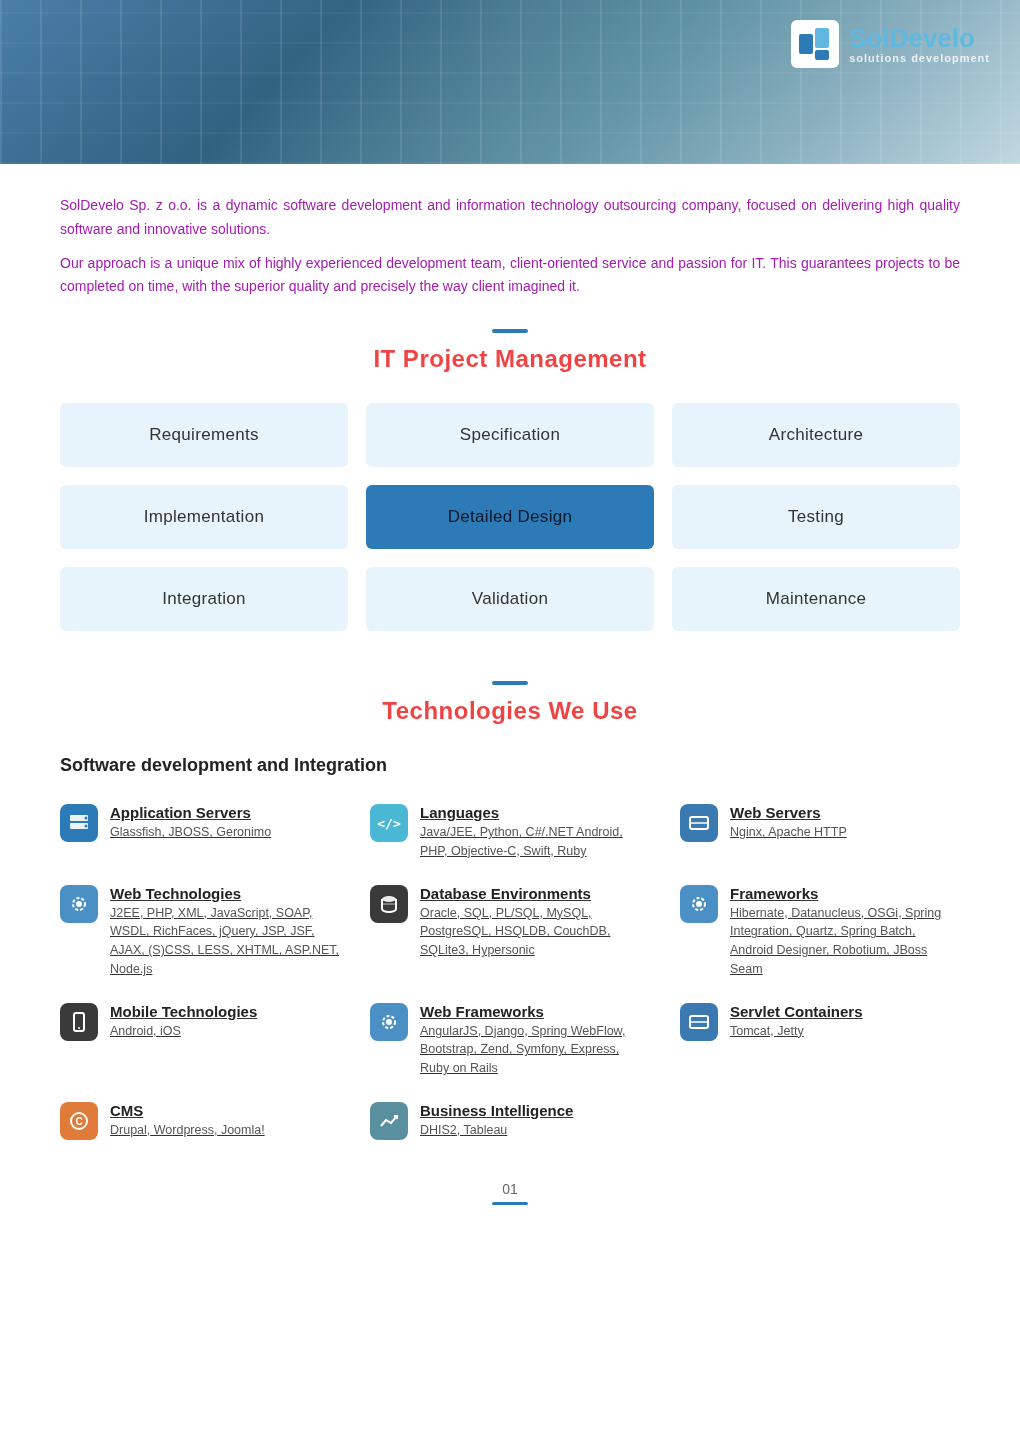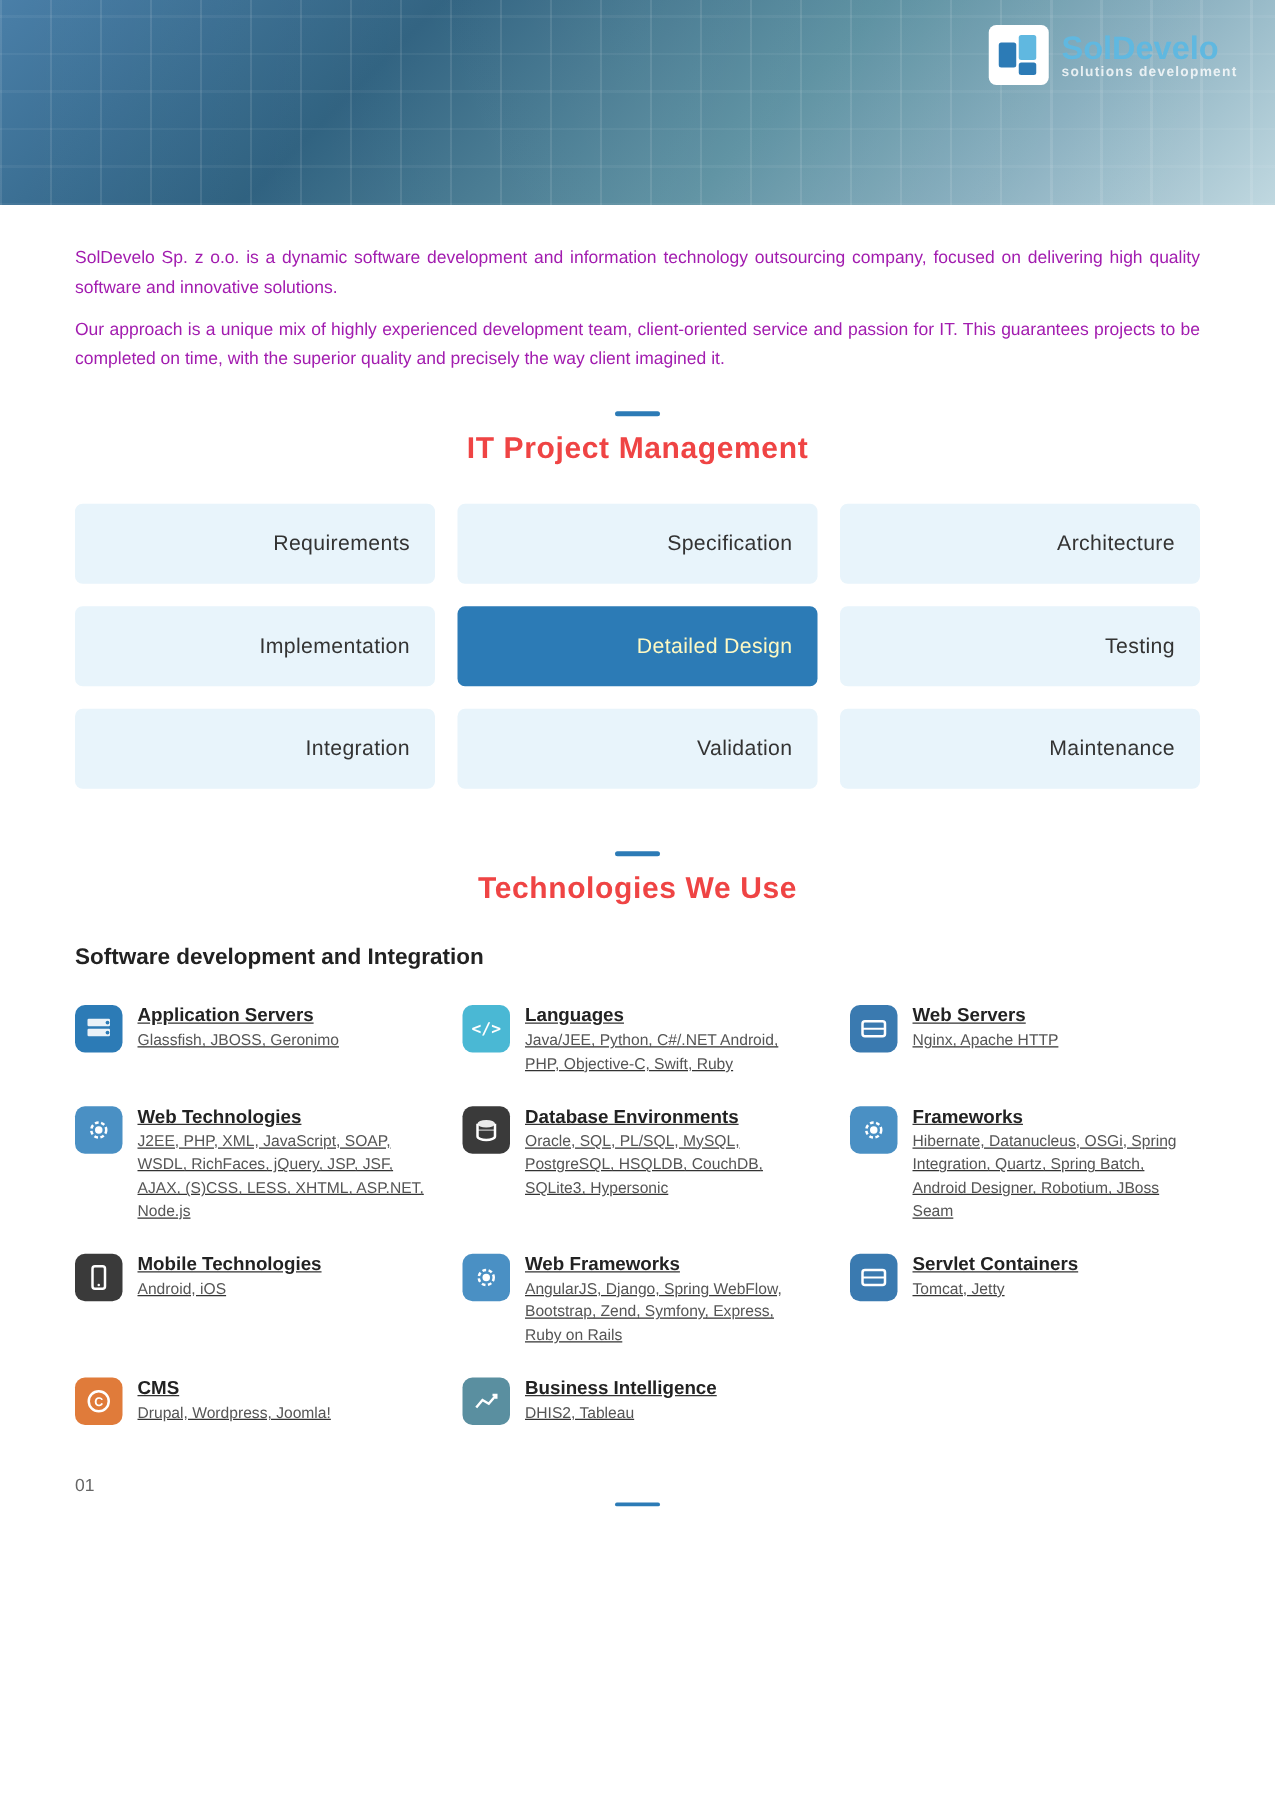--- a/index.html
+++ b/index.html
@@ -104,29 +104,29 @@
     .pm-grid {
       display: grid;
       grid-template-columns: repeat(3, 1fr);
       gap: 18px;
       margin-bottom: 50px;
     }
     .pm-card {
       background: #e8f4fb;
       border-radius: 6px;
       padding: 22px 20px;
-      text-align: right;
+      text-align: center;
       font-size: 17px;
       font-weight: 400;
       color: #333;
       letter-spacing: 0.3px;
     }
     .pm-card.dark {
       background: #2c7bb6;
-      color: #fef9c3;
+      color: #0f172a;
     }
 
     
     .tech-section {
       margin-top: 10px;
     }
     .tech-sub-title {
       font-size: 18px;
       font-weight: 700;
       color: #222;
@@ -170,21 +170,21 @@
       margin-bottom: 2px;
     }
     .tech-desc {
       font-size: 12.5px;
       color: #555;
       line-height: 1.5;
     }
 
     
     .page-footer {
-      text-align: left;
+      text-align: center;
       margin-top: 40px;
       padding-bottom: 20px;
     }
     .page-num {
       font-size: 14px;
       color: #666;
       display: inline-block;
     }
     .page-num-line {
       width: 36px;

